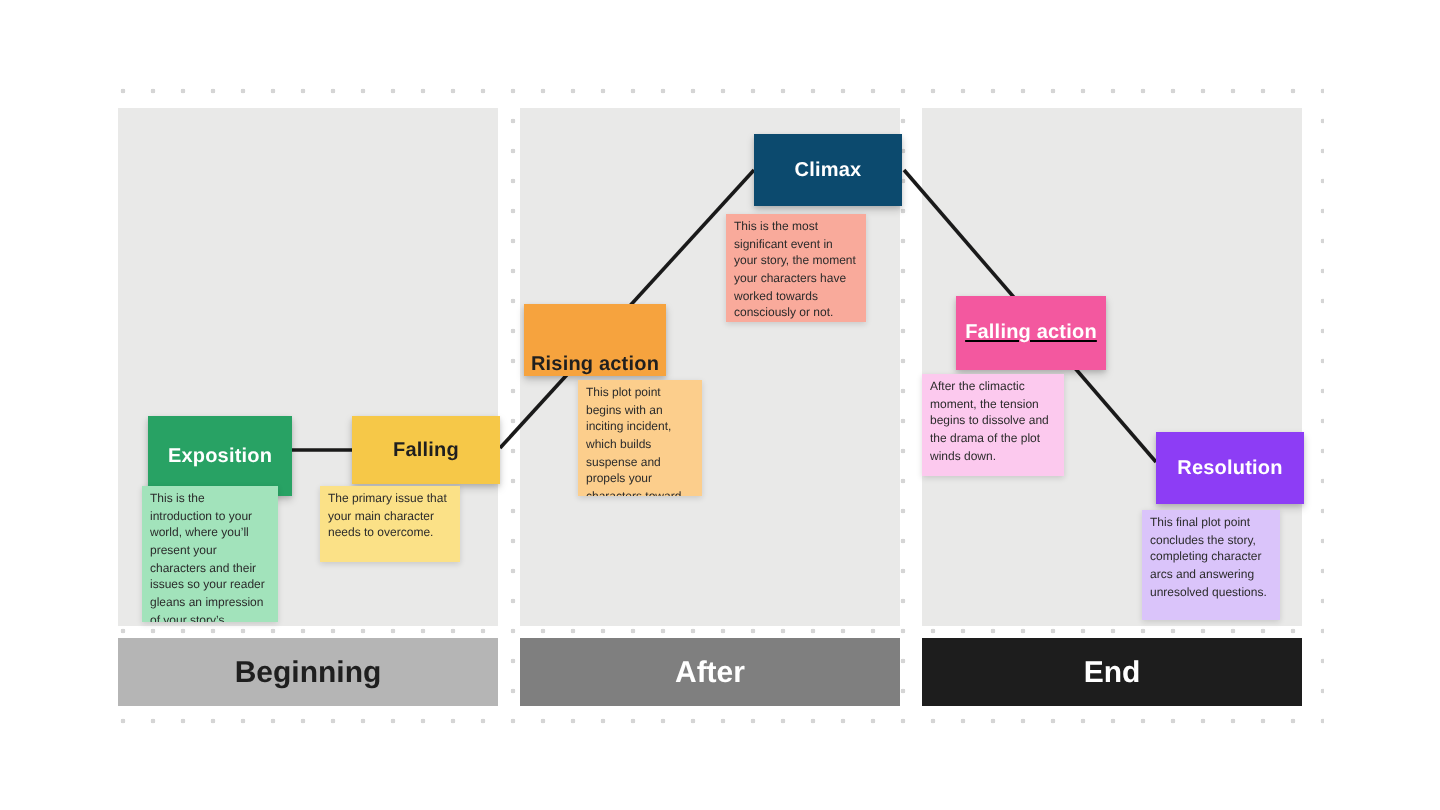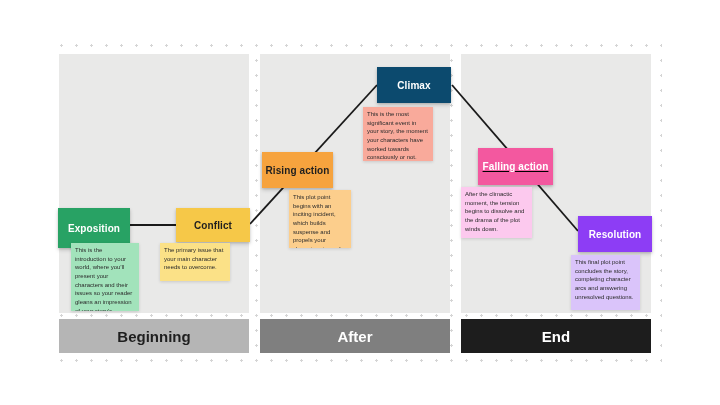--- a/index.html
+++ b/index.html
@@ -21,21 +21,21 @@
   .note-title { font-size:10px; font-weight:600; letter-spacing:.1px; }
   .t-light .note-title { color:#ffffff; }
   .t-dark  .note-title { color:#1f1f1f; }
 
   .desc { position:absolute; z-index:3; padding:3px 4px; overflow:hidden;
     font-size:6px; line-height:1.45; color:#2b2b2b;
     box-shadow:0 1px 3px rgba(0,0,0,.14); }
 
   .bg-green  { background:#28a264; } .bg-green-l  { background:#a2e3bb; }
   .bg-yellow { background:#f6c848; } .bg-yellow-l { background:#fbe187; }
-  .bg-orange { background:#f6a33e; } .bg-orange-l { background:#fcce8c; }
+  .bg-orange { background:#f6a33e;align-items:flex-end; } .bg-orange-l { background:#fcce8c; }
   .bg-red    { background:#0c4a6e; } .bg-red-l    { background:#f9aa9b; }
   .bg-pink   { background:#f3589f;text-decoration:underline; } .bg-pink-l   { background:#fcc9ee; }
   .bg-purple { background:#8d3df5; } .bg-purple-l { background:#dac4fa; }
 
   .bar { position:absolute; top:319px; height:34px; width:190px; z-index:3;
     display:flex; align-items:center; justify-content:center;
     font-size:15px; font-weight:700; }
   .bar.b1 { left:59px;  background:#b5b5b5; color:#1f1f1f; }
   .bar.b2 { left:260px; background:#7f7f7f; color:#ffffff; }
   .bar.b3 { left:461px; background:#1d1d1d; color:#ffffff; }
@@ -50,29 +50,29 @@
   <div class="panel p1"></div>
   <div class="panel p2"></div>
   <div class="panel p3"></div>
 
   <svg class="connectors" width="720" height="405">
     <line x1="130" y1="225" x2="177" y2="225" stroke="#1a1a1a" stroke-width="1.8"></line>
     <line x1="250" y1="224" x2="377" y2="85" stroke="#1a1a1a" stroke-width="1.8"></line>
     <line x1="452" y1="85" x2="578" y2="231" stroke="#1a1a1a" stroke-width="1.8"></line>
   </svg>
 
-  <div class="note bg-green t-light" style="left:58px;top:208px;width:72px;height:40px;">
+  <div class="note bg-green t-light" style="left:74px;top:208px;width:72px;height:40px;">
     <span class="note-title">Exposition</span>
   </div>
   <div class="desc bg-green-l" style="left:71px;top:243px;width:68px;height:68px;">
     <span>This is the introduction to your world, where you’ll present your characters and their issues so your reader gleans an impression of your story’s purpose.</span>
   </div>
 
   <div class="note bg-yellow t-dark" style="left:176px;top:208px;width:74px;height:34px;">
-    <span class="note-title">Conflict</span>
+    <span class="note-title">Falling</span>
   </div>
   <div class="desc bg-yellow-l" style="left:160px;top:243px;width:70px;height:38px;">
     <span>The primary issue that your main character needs to overcome.</span>
   </div>
 
   <div class="note bg-orange t-dark" style="left:262px;top:152px;width:71px;height:36px;">
     <span class="note-title">Rising action</span>
   </div>
   <div class="desc bg-orange-l" style="left:289px;top:190px;width:62px;height:58px;">
     <span>This plot point begins with an inciting incident, which builds suspense and propels your characters toward the climax.</span>

